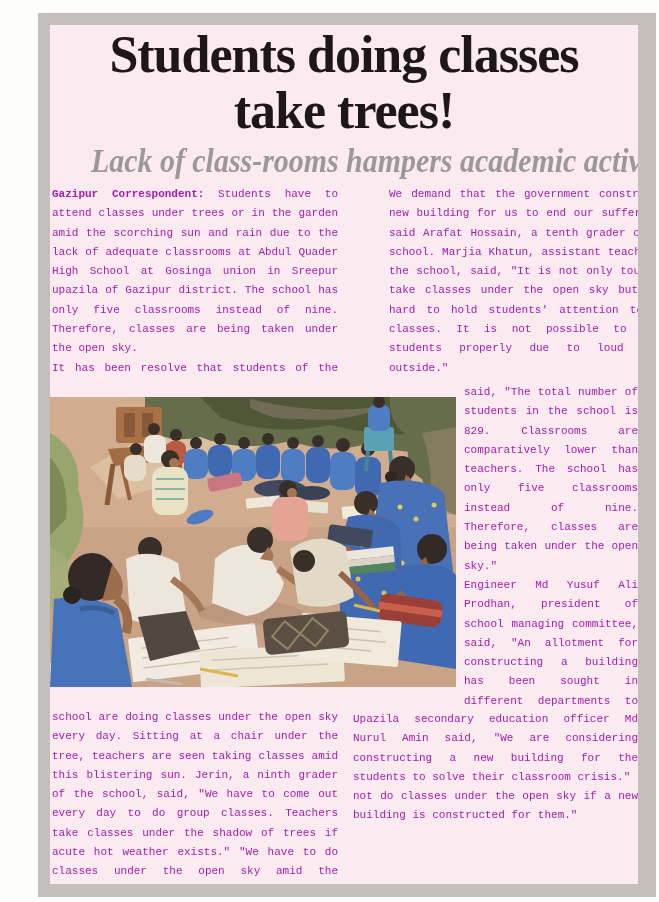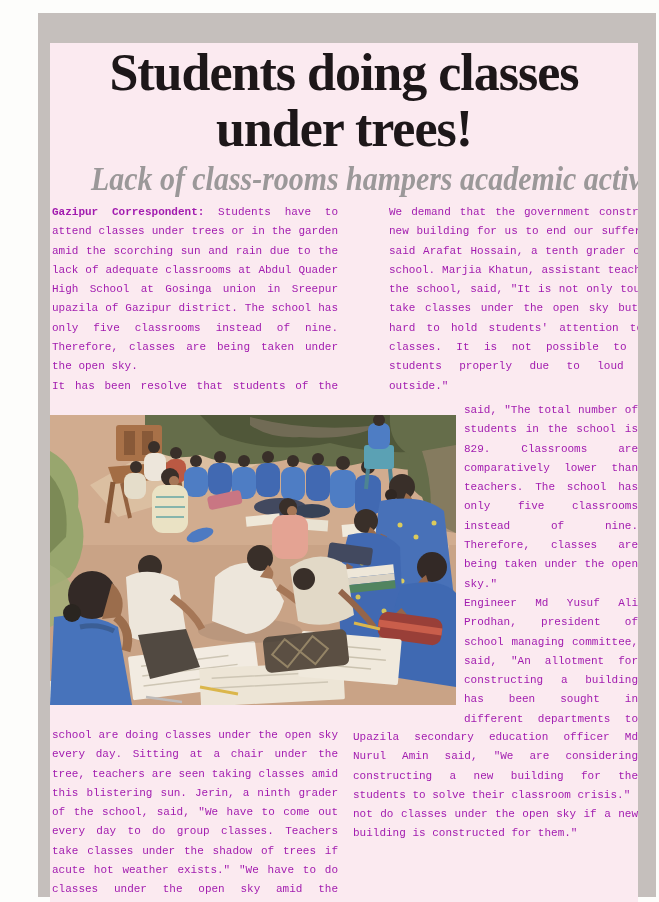--- a/index.html
+++ b/index.html
@@ -6,21 +6,21 @@
   body{
     width:659px;height:902px;position:relative;overflow:hidden;
     background:#fdfdfb;
     font-family:"Liberation Serif", serif;
   }
   .frame{
     position:absolute;left:38px;top:13px;width:618px;height:884px;
     background:#c5bfbc;
   }
   .paper{
-    position:absolute;left:12px;top:30px;width:588px;height:859px;
+    position:absolute;left:12px;top:12px;width:588px;height:859px;
     background:#fbeaf0;overflow:hidden;
   }
   .headline{
     position:absolute;left:0;top:2px;width:100%;margin:0;
     text-align:center;font-weight:bold;color:#1d1719;
     font-size:52px;line-height:56px;letter-spacing:-1px;
     font-family:"Liberation Serif", serif;
   }
   .subheadline{
     position:absolute;left:0;top:116px;width:100%;margin:0;
@@ -49,21 +49,21 @@
   .photo svg{display:block;}
 </style>
 </head>
 <body>
 
 <div class="frame">
   <div class="paper">
 
     <h1 class="headline">
       <div>Students doing classes</div>
-      <div>under trees!</div>
+      <div>take trees!</div>
     </h1>
 
     <h2 class="subheadline">
       <span class="squeeze">Lack of class-rooms hampers academic activities</span>
     </h2>
 
     <div class="blk lt">
       <p><b class="byline">Gazipur Correspondent:</b><span> Students have to attend classes under trees or in the garden amid the scorching sun and rain due to the lack of adequate classrooms at Abdul Quader High School at Gosinga union in Sreepur upazila of Gazipur district. The school has only five classrooms instead of nine. Therefore, classes are being taken under the open sky.</span></p>
       <p class="cont">It has been resolve that students of the</p>
     </div>

